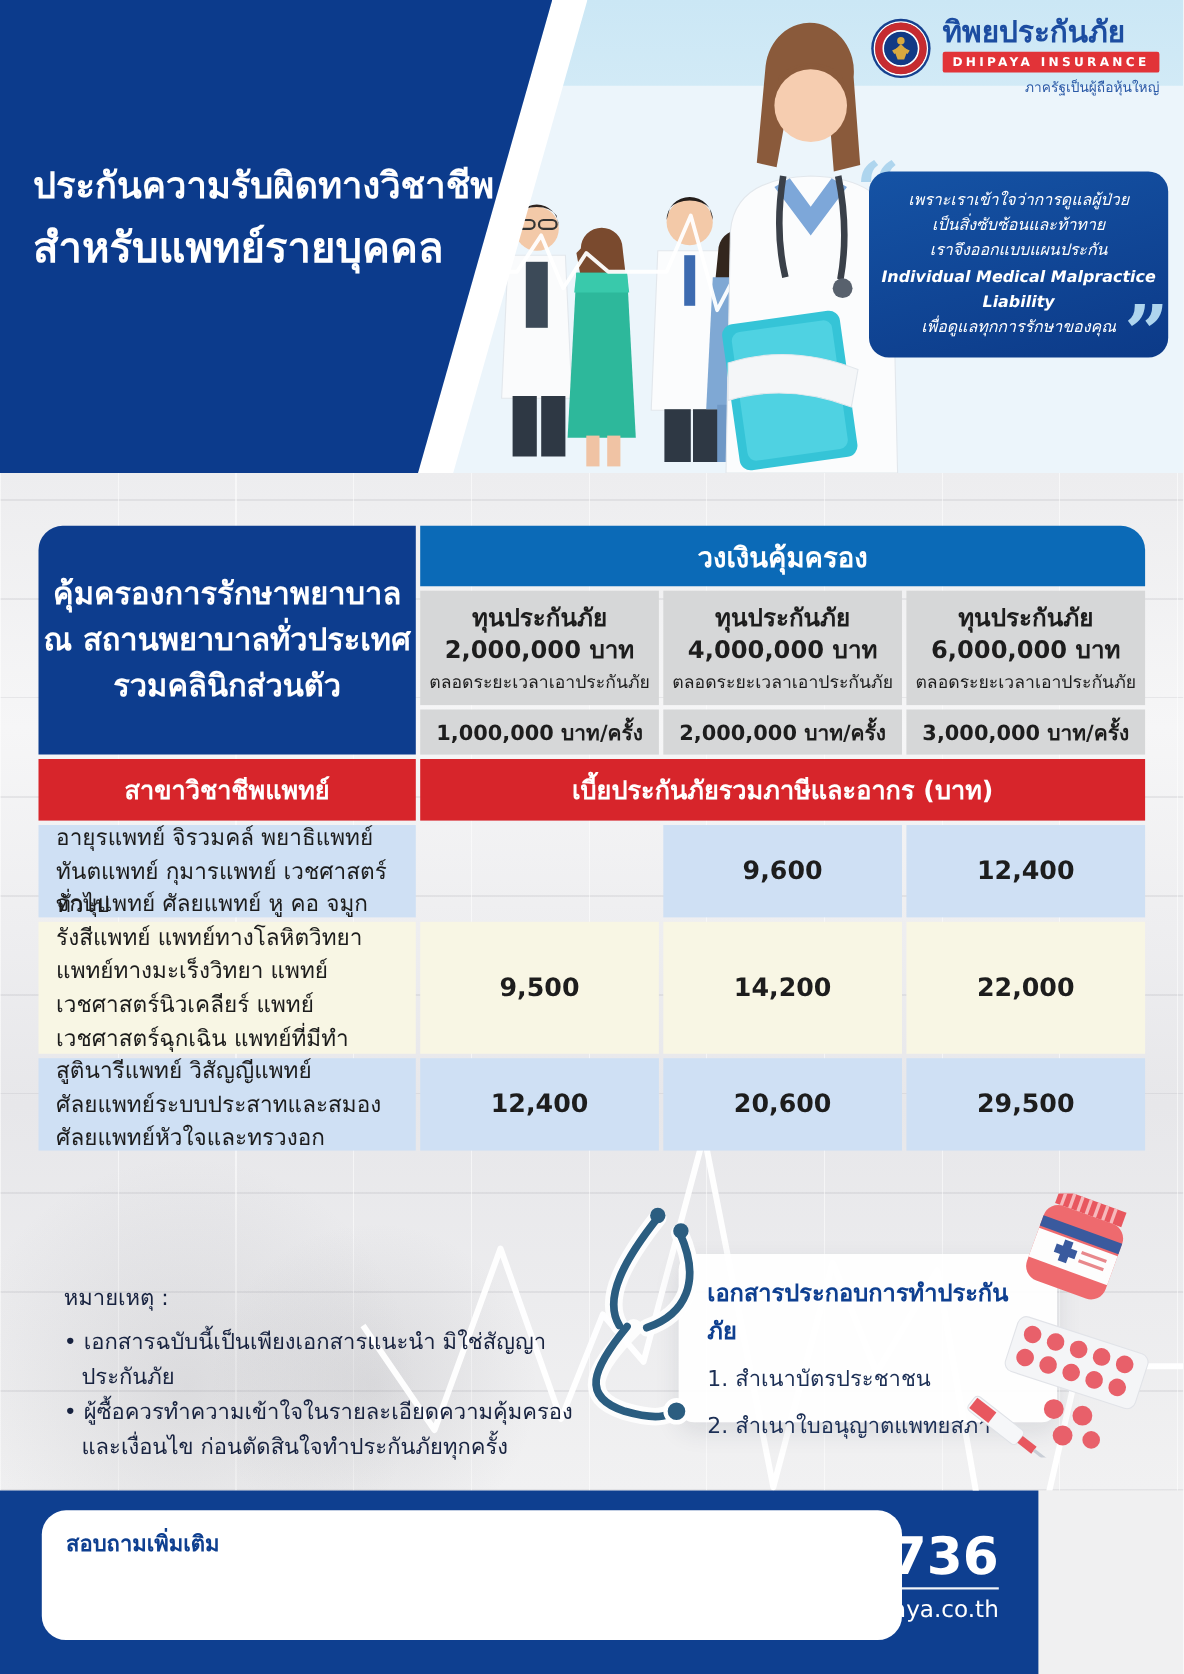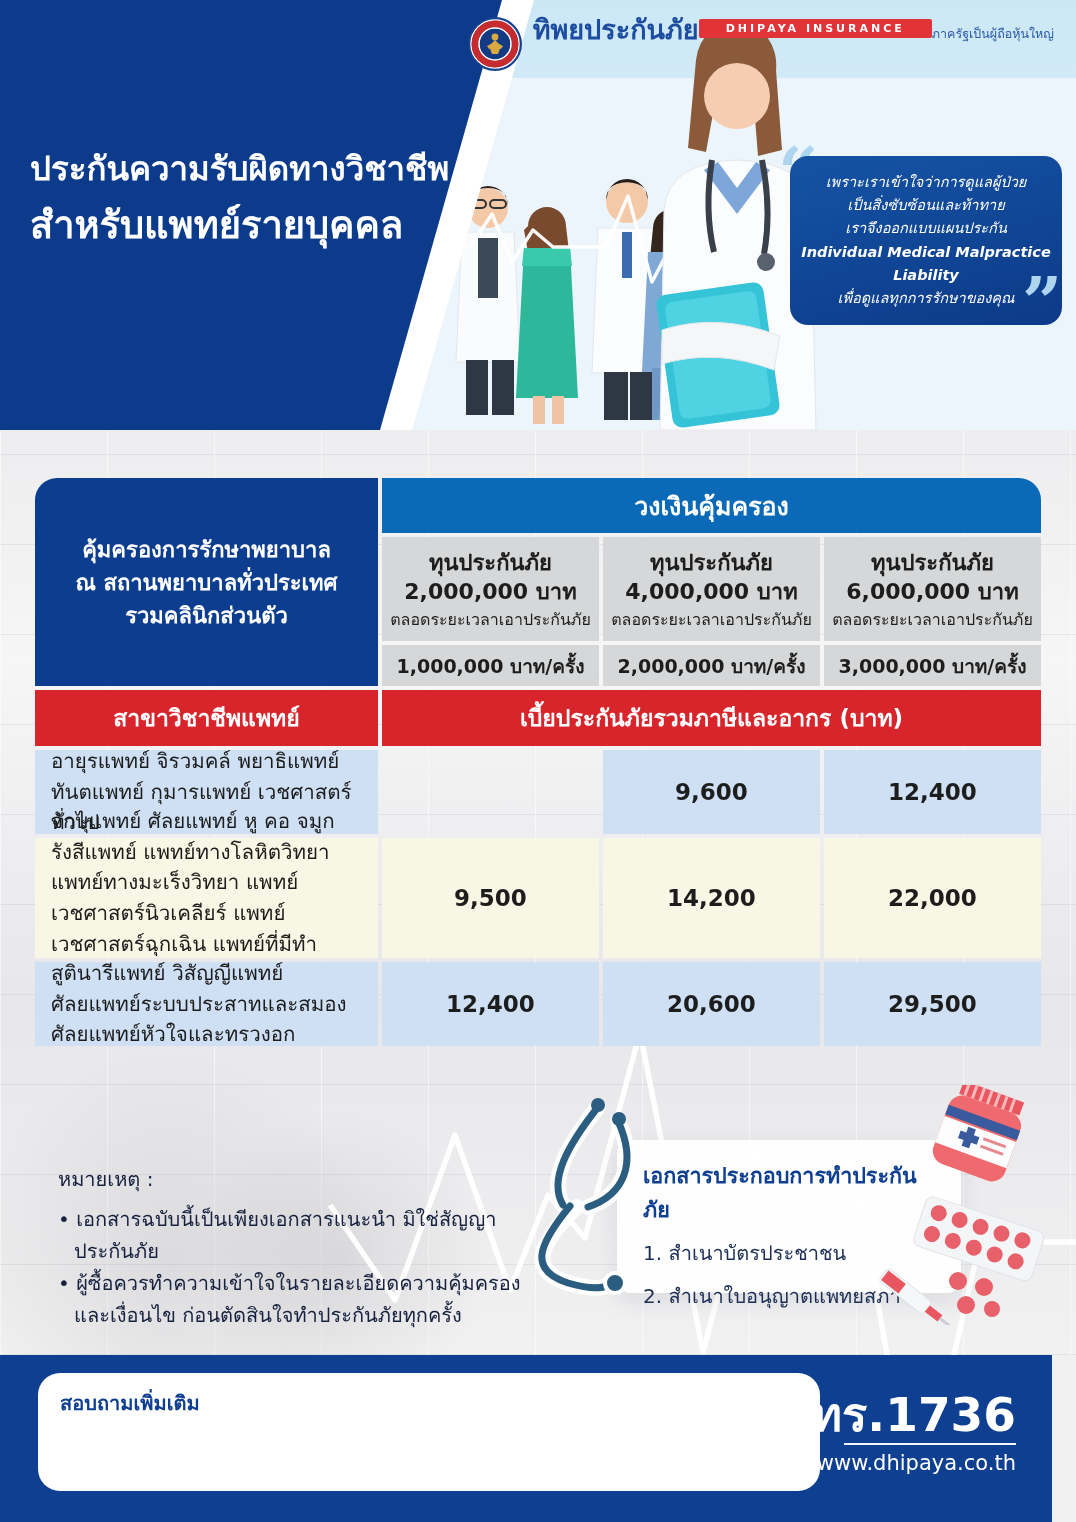--- a/index.html
+++ b/index.html
@@ -14,24 +14,24 @@
   .banner-svg{position:absolute;left:0;top:0;}
   .white-stripe{position:absolute;inset:0;background:#ffffff;
             clip-path:polygon(502px 0,534px 0,412px 430px,380px 430px);}
   .blue-wedge{position:absolute;inset:0;background:#0c3b8c;
             clip-path:polygon(0 0,502px 0,380px 430px,0 430px);}
   .banner-title{position:absolute;left:30px;top:148px;color:#fff;z-index:4;line-height:1.25;}
   .banner-title .l1{font-size:33px;font-weight:600;}
   .banner-title .l2{font-size:38px;font-weight:700;margin-top:13px;}
 
   .logo{position:absolute;right:22px;top:16px;z-index:5;display:flex;gap:10px;align-items:flex-start;}
-  .logo-text{display:flex;flex-direction:row;align-items:flex-start;}
+  .logo-text{display:flex;flex-direction:column;align-items:flex-start;}
   .logo-name{color:#1c4da1;font-weight:800;font-size:27px;line-height:1.05;}
   .logo-en{margin-top:3px;background:#e23338;color:#fff;font-weight:700;font-size:11px;
-           letter-spacing:3px;padding:3px 27px;border-radius:2px;text-align:right;}
+           letter-spacing:3px;padding:3px 9px;border-radius:2px;text-align:right;}
   .logo-tagline{margin-top:4px;color:#2b5aa7;font-size:12.5px;align-self:flex-end;}
 
   .quote-box{position:absolute;right:14px;top:156px;width:252px;z-index:4;
              background:linear-gradient(165deg,#1553a5,#0c3a88);border-radius:18px;
              color:#fff;text-align:center;font-style:italic;font-size:14.5px;
              line-height:1.6;padding:15px 10px;}
   .quote-box .en{font-weight:800;}
   .qmark{position:absolute;z-index:4;color:#aed5ee;font-size:70px;line-height:0.6;
          font-family:"DejaVu Serif","Liberation Serif",serif;font-weight:700;}
   .qopen{left:778px;top:152px;}
@@ -47,21 +47,21 @@
   .blob1{left:-40px;top:620px;width:420px;height:420px;}
   .blob2{left:190px;top:680px;width:300px;height:300px;}
   .ecg-big{position:absolute;left:0;top:0;z-index:2;}
 
   
   .ptable{position:absolute;left:35px;top:48px;width:1006px;z-index:4;display:grid;
           grid-template-columns:343px 217px 217px 217px;
           grid-template-rows:55px 104px 41px 56px 84px 120px 84px;gap:4px;}
   .cell{display:flex;align-items:center;justify-content:center;text-align:center;}
   .c-covtitle{grid-column:1;grid-row:1/span 3;background:#0d3d8e;border-top-left-radius:22px;
-              color:#fff;font-weight:700;font-size:22px;line-height:1.5;flex-direction:column;}
+              color:#fff;font-weight:700;font-size:28px;line-height:1.5;flex-direction:column;}
   .c-covhead{grid-column:2/span 3;grid-row:1;background:#0b6ab7;border-top-right-radius:22px;
              color:#fff;font-weight:700;font-size:25px;}
   .c-sum{background:#d6d7d8;flex-direction:column;color:#1d1d1d;line-height:1.35;padding:4px;}
   .c-sum .lbl,.c-sum .val{font-weight:700;font-size:22px;}
   .c-sum .per{font-size:16px;margin-top:2px;text-align:right;}
   .c-claim{background:#d6d7d8;color:#1d1d1d;font-size:19px;font-weight:600;}
   .c-red{background:#d7252b;color:#fff;font-weight:700;font-size:23px;}
   .c-spec{justify-content:flex-start;text-align:left;padding:10px 16px;font-size:20.5px;
           line-height:1.5;color:#1c1c1c;}
   .bg-blue{background:#cfe0f4;}
@@ -77,21 +77,21 @@
   
   .docs{position:absolute;left:617px;top:710px;width:300px;height:120px;z-index:5;
         background:rgba(255,255,255,.93);border-radius:14px;padding:18px 18px 15px 26px;
         box-shadow:0 8px 22px rgba(40,50,70,.10);}
   .docs .ttl{color:#0e3f90;font-weight:800;font-size:21.5px;}
   .docs .itm{color:#1c2f55;font-size:20px;margin-top:11px;}
   .stetho{position:absolute;left:498px;top:655px;z-index:6;}
   .meds{position:absolute;left:870px;top:655px;z-index:6;}
 
   
-  .footer{position:absolute;left:0;top:1355px;width:1052px;height:167px;background:#0e3f90;}
+  .footer{position:absolute;left:0;top:1355px;width:944px;height:167px;background:#0e3f90;}
   .contact-box{position:absolute;left:38px;top:18px;width:760px;height:90px;background:#fff;
                border-radius:22px;padding:14px 0 14px 22px;}
   .contact-label{color:#0e3f90;font-weight:700;font-size:20px;}
   .phone{position:absolute;right:36px;top:22px;color:#fff;font-size:47px;font-weight:600;}
   .fdivider{position:absolute;right:36px;width:172px;top:88px;height:2px;background:rgba(255,255,255,.95);}
   .website{position:absolute;right:36px;top:96px;color:#fff;font-size:21px;}
 </style>
 </head>
 <body>
 

